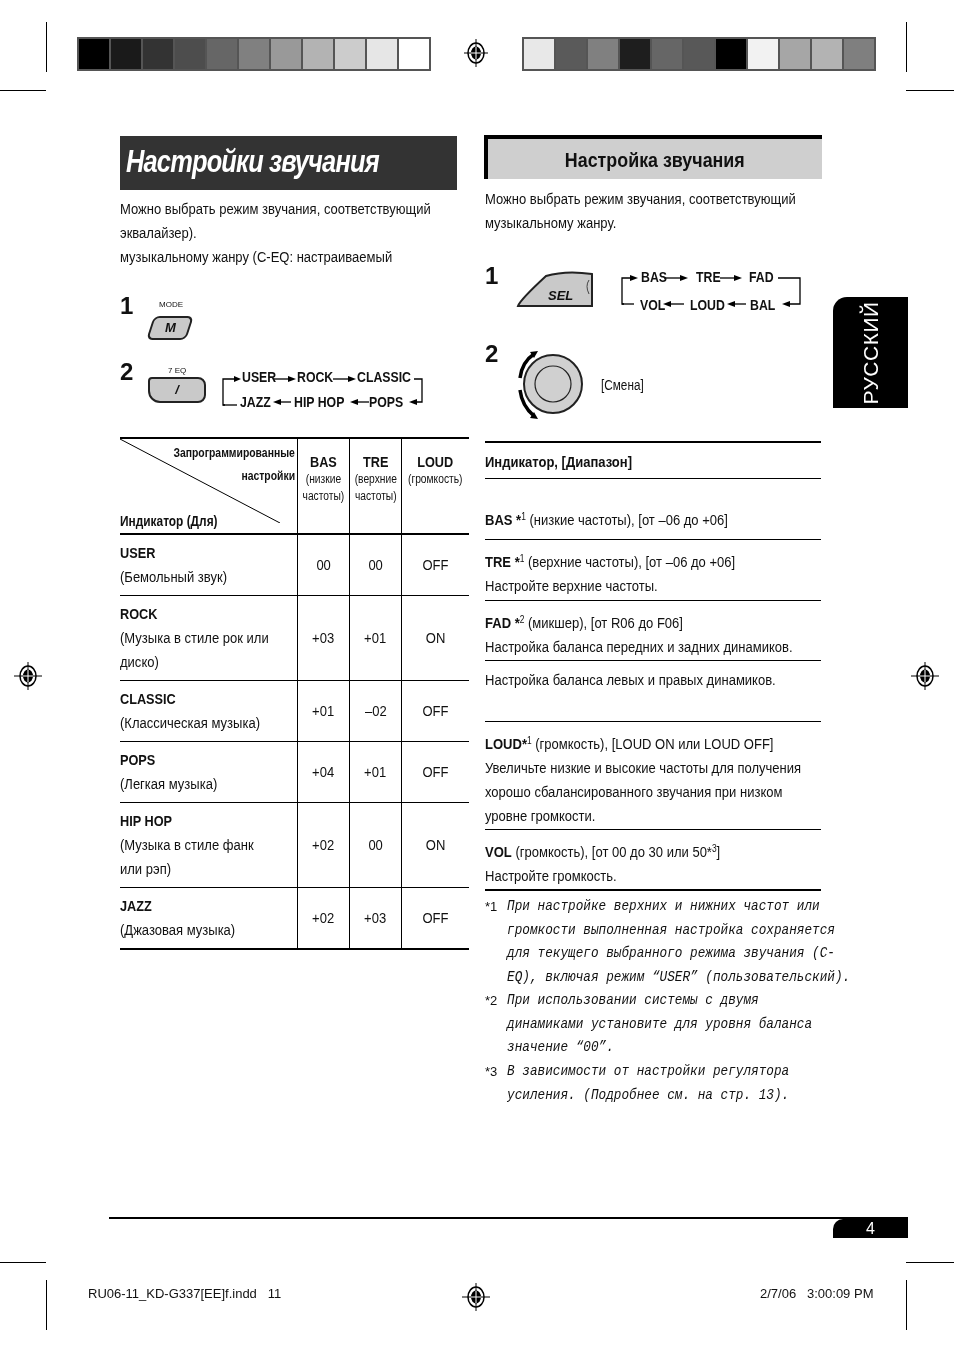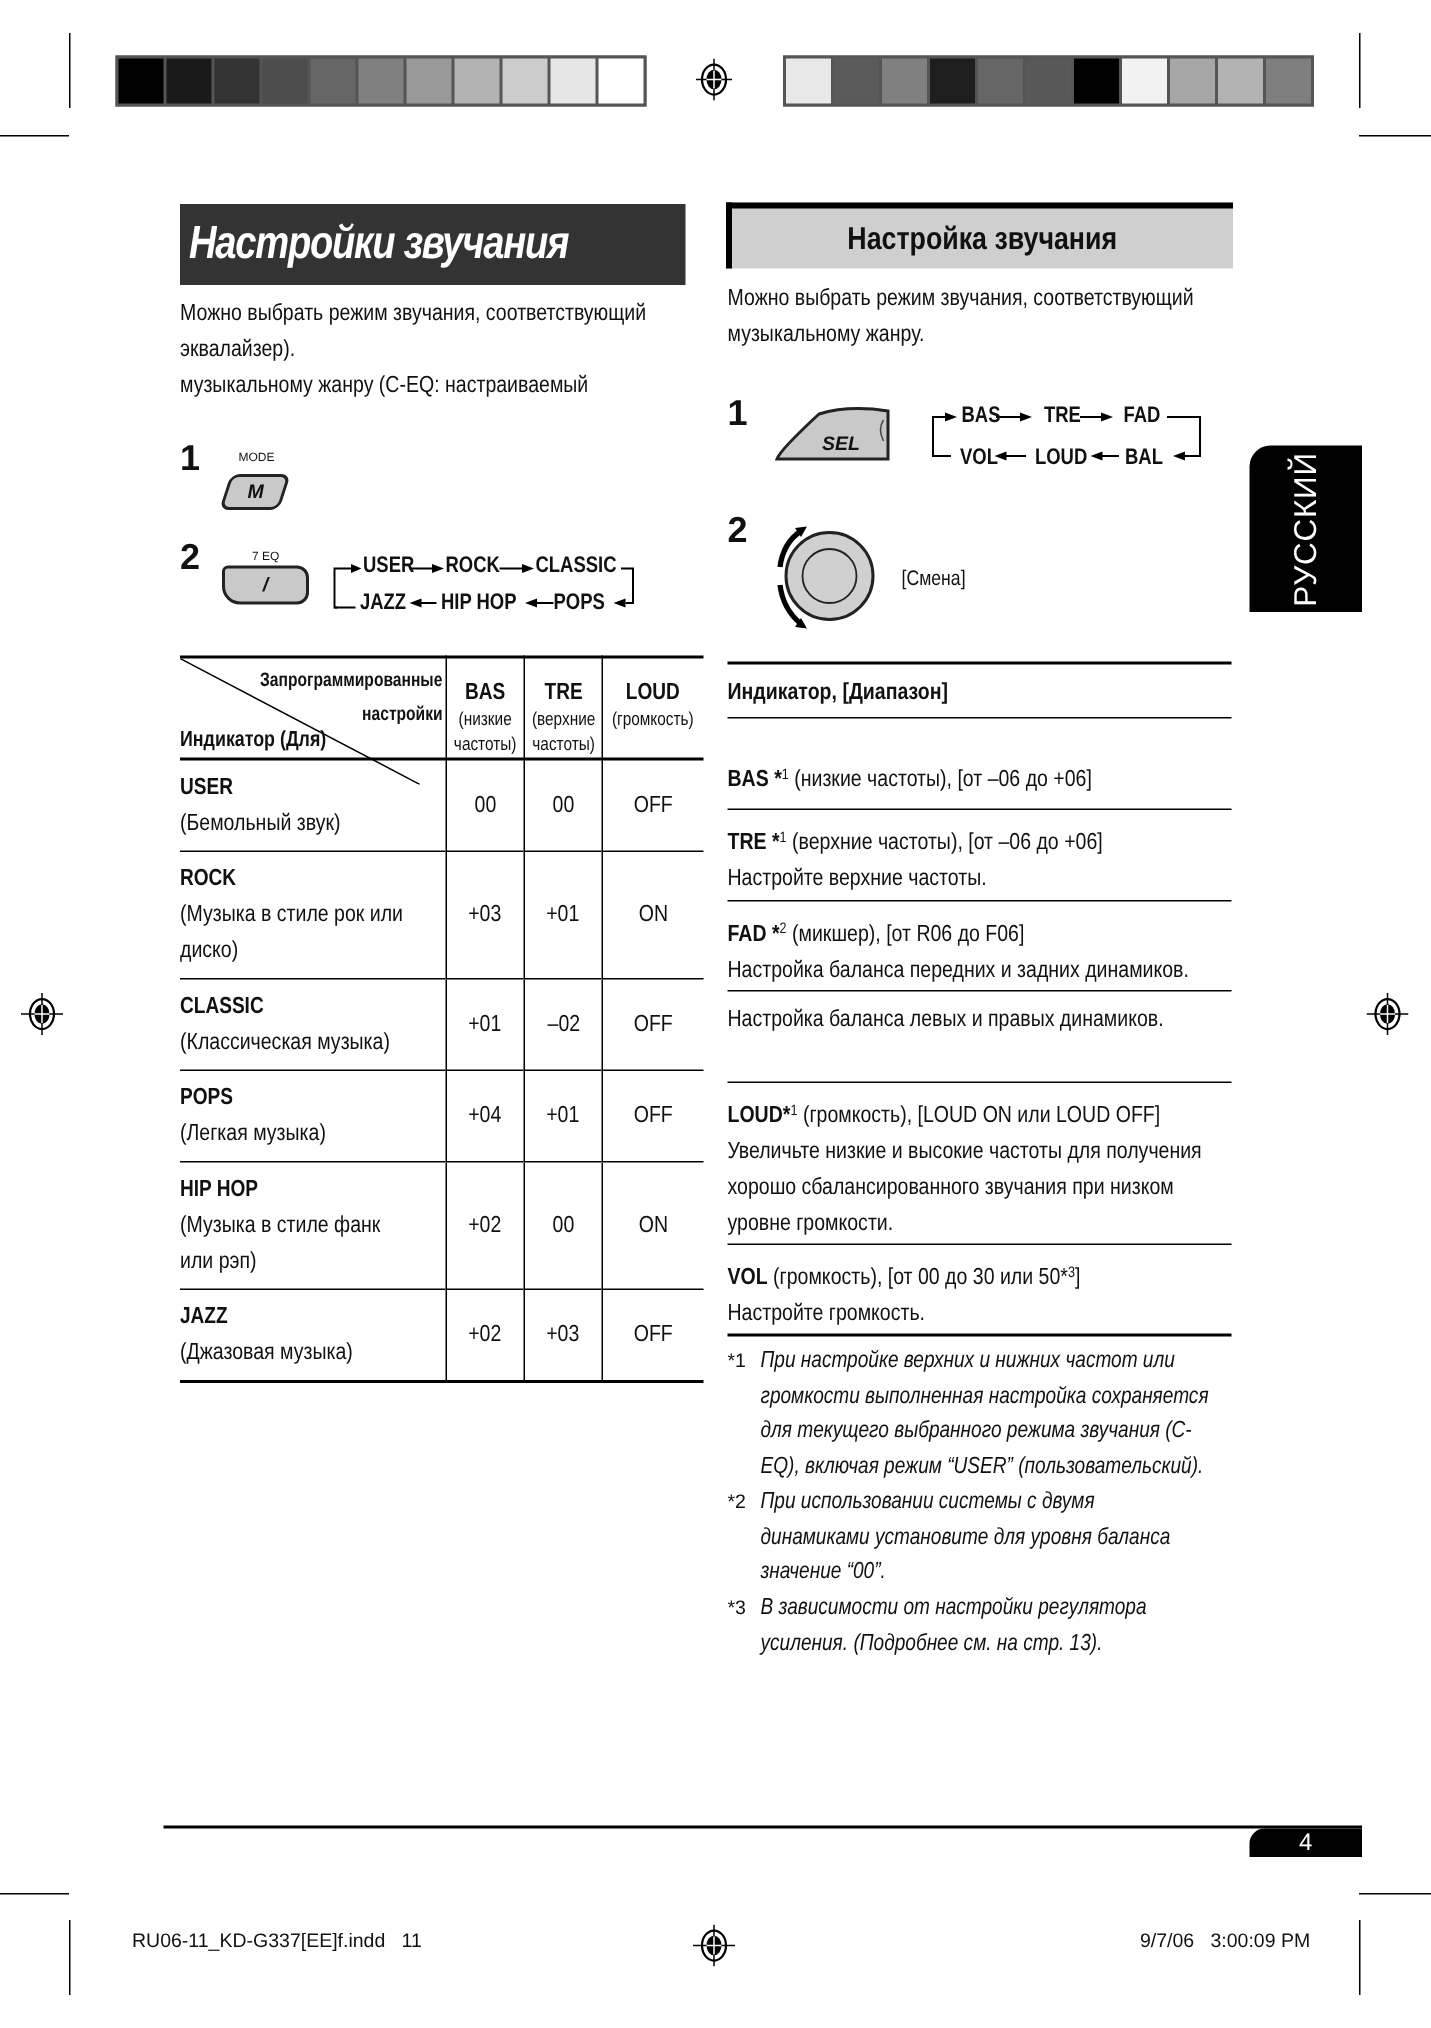--- a/index.html
+++ b/index.html
@@ -59,21 +59,21 @@
   
   .rule { position: absolute; left: 485px; width: 336px; height: 1px; background: #000; }
   .rule.thick { height: 2px; }
   .item { position: absolute; left: 485px; width: 340px; font-size: 15.5px; line-height: 24px; }
   .item .t { display: inline-block; transform: scaleX(0.84); transform-origin: left; white-space: nowrap; }
   .item b { font-weight: bold; }
   sup { font-size: 10px; vertical-align: 5px; }
 
   .note { position: absolute; left: 485px; width: 340px; font-size: 15.5px; line-height: 23.5px; font-style: italic; }
   .note .mk { position: absolute; left: 0; top: 0; font-style: normal; font-size: 13px; }
-  .note .txt { position: absolute; left: 22px; }
+  .note .txt { position: absolute; left: 22px; font-family: Liberation Mono, monospace; }
   .note .txt .t { display: block; transform: scaleX(0.82); transform-origin: left; white-space: nowrap; }
 
   .lang-tab { position: absolute; left: 833px; top: 297px; width: 75px; height: 111px; background: #000; border-radius: 14px 0 0 0; }
   .lang-tab span { position: absolute; left: 50%; top: 50%; color: #fff; font-family: "Liberation Sans", sans-serif; font-size: 21px;
     transform: translate(-50%,-50%) rotate(-90deg); white-space: nowrap; letter-spacing: 0.5px; }
 
   .footer-rule { position: absolute; left: 109px; top: 1217px; width: 799px; height: 2px; background: #000; }
   .page-num { position: absolute; left: 833px; top: 1219px; width: 75px; height: 19px; background: #000; color: #fff; border-radius: 10px 0 0 0;
     font-size: 16px; text-align: center; line-height: 19px; }
   .slug { position: absolute; top: 1286px; font-family: "Liberation Sans", sans-serif; font-size: 13px; white-space: nowrap; }
@@ -183,21 +183,21 @@
 </svg>
 <div class="flow" style="left:242px;top:368px"><span class="t">USER</span></div>
 <div class="flow" style="left:297px;top:368px"><span class="t">ROCK</span></div>
 <div class="flow" style="left:357px;top:368px"><span class="t">CLASSIC</span></div>
 <div class="flow" style="left:240px;top:393px"><span class="t">JAZZ</span></div>
 <div class="flow" style="left:294px;top:393px"><span class="t">HIP HOP</span></div>
 <div class="flow" style="left:369px;top:393px"><span class="t">POPS</span></div>
 
 <table class="eq-table">
   <tbody>
-      <tr class="head" style="height:68px">
+      <tr class="head" style="height:96px">
     <th style="width:160px;position:relative;text-align:left;vertical-align:top;font-weight:normal">
       <svg class="abs" style="left:0;top:0" width="160" height="84" viewBox="0 0 160 84">
             <line x1="0" y1="0" x2="160" y2="84" stroke="#000" stroke-width="1"></line>
           </svg>
       <div style="position:absolute;right:2px;top:2px;text-align:right;font-weight:bold;font-size:13px;line-height:23px">
         <div><span style="display:inline-block;transform:scaleX(0.8);transform-origin:right;white-space:nowrap">Запрограммированные</span></div>
         <div><span style="display:inline-block;transform:scaleX(0.8);transform-origin:right;white-space:nowrap">настройки</span></div>
       </div>
       <div style="position:absolute;left:0;bottom:4px;font-weight:bold;font-size:14.5px"><span style="display:inline-block;transform:scaleX(0.82);transform-origin:left;white-space:nowrap">Индикатор (Для)</span></div>
     </th>
@@ -368,13 +368,13 @@
 </div>
 
 <div class="lang-tab">
     <span>РУССКИЙ</span>
   </div>
 
 <div class="footer-rule"></div>
 <div class="page-num">4</div>
 
 <div class="slug" style="left:88px;white-space:pre">RU06-11_KD-G337[EE]f.indd   11</div>
-<div class="slug" style="left:760px;white-space:pre">9/7/06   3:00:09 PM</div>
+<div class="slug" style="left:760px;white-space:pre">2/7/06   3:00:09 PM</div>
 
 </body></html>

